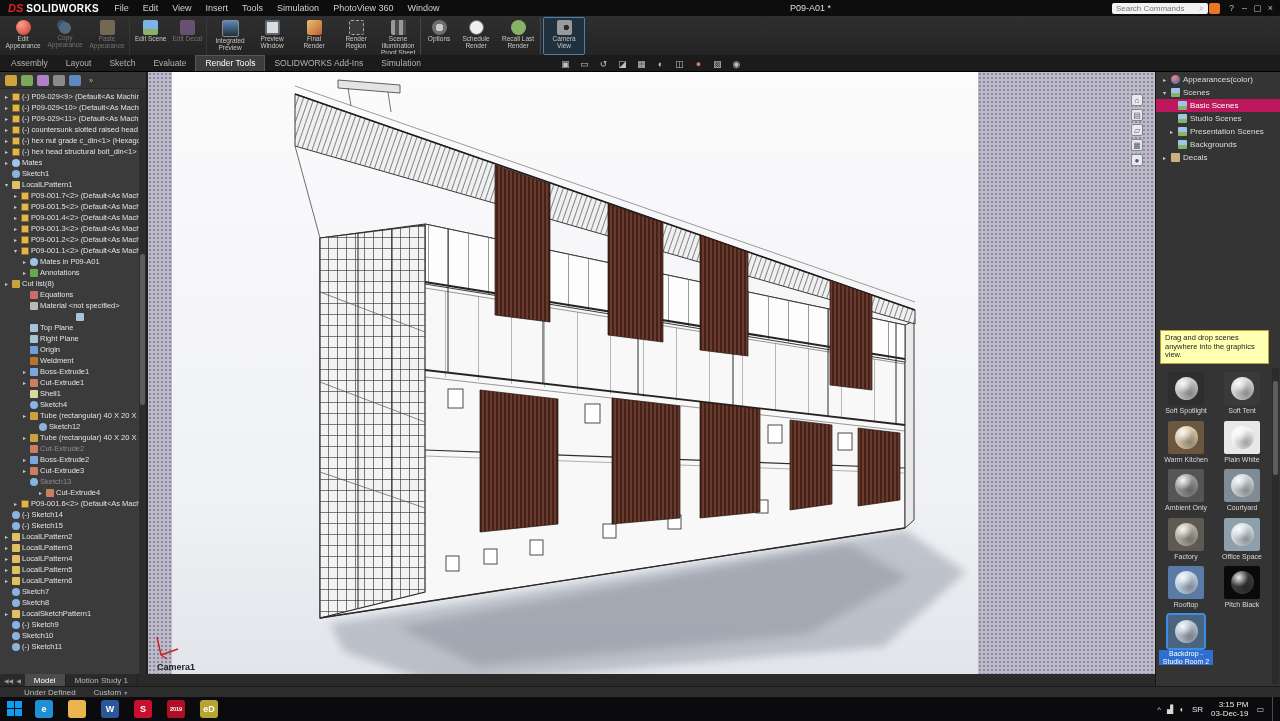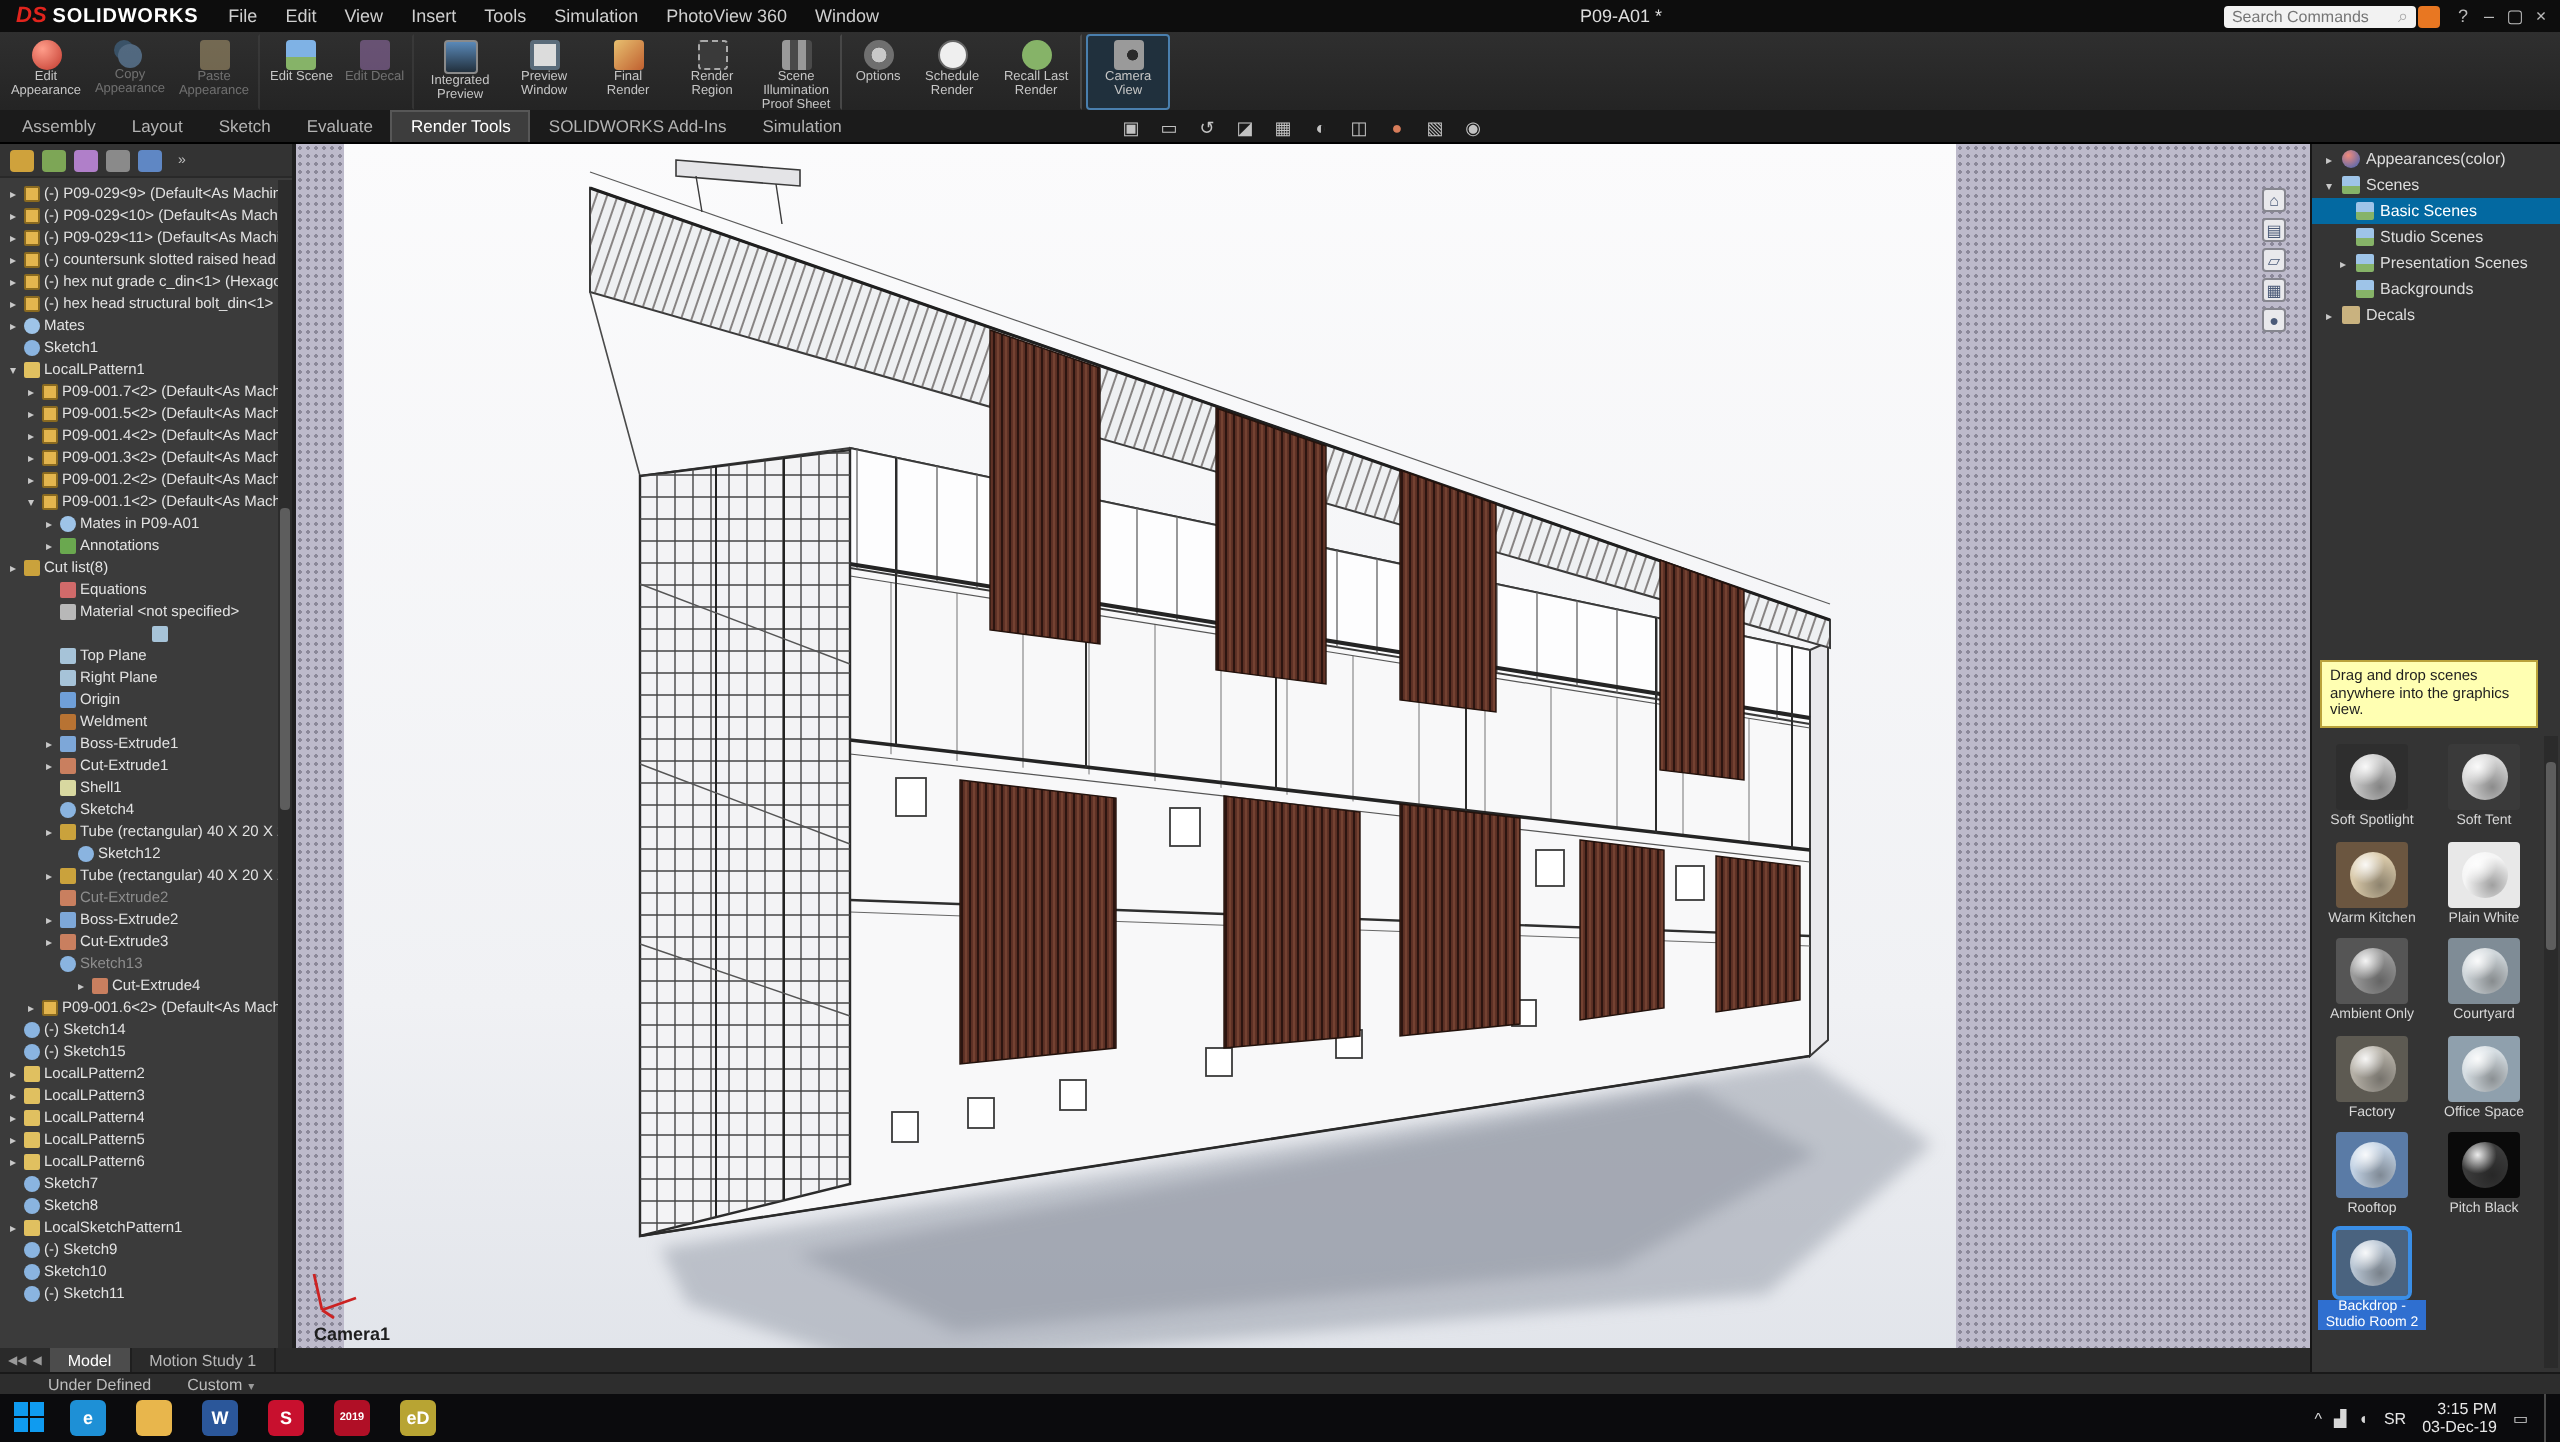--- a/index.html
+++ b/index.html
@@ -110,21 +110,21 @@
   .task-pane{position:absolute;right:0;top:55px;width:125px;height:631px;background:#343434;
              border-left:1px solid #161616;box-sizing:border-box;color:#ddd;z-index:15;}
   .tp-header{height:15px;display:flex;align-items:center;gap:3px;padding:0 3px;
              background:linear-gradient(#3c6fae,#27558f);color:#fff;font-size:7px;font-weight:bold;}
   .tp-sphere{width:9px;height:9px;border-radius:50%;flex:none;
              background:radial-gradient(circle at 35% 30%,#ff9d8a,#b33);}
   .tp-title{flex:1;white-space:nowrap;overflow:hidden;}
   .tp-hico{color:#cfe0f2;font-size:8px;flex:none;}
   .tp-tree{padding:3px 0;}
   .tprow{height:13px;display:flex;align-items:center;gap:3px;font-size:8px;padding-left:5px;box-sizing:border-box;}
-  .tprow.sel{background:#0369a1;color:#fff;}
+  .tprow.sel{background:#be185d;color:#fff;}
   .tprow .arr{font-size:6px;}
   .tprow[data-a="r"] .arr::before{content:"▸";}
   .tprow[data-a="d"] .arr::before{content:"▾";}
   .tpico{width:9px;height:9px;flex:none;border-radius:1px;}
   [data-ic="appearance"] .tpico{background:radial-gradient(circle at 35% 30%,#f08a7a,#3a62b8);border-radius:50%;}
   [data-ic="scenes"] .tpico,[data-ic="scene-item"] .tpico{background:linear-gradient(#9ec4e8 55%,#86b368 45%);}
   [data-ic="decals"] .tpico{background:#c9b27f;}
   .tp-note{position:absolute;left:4px;right:11px;top:275px;background:#ffffb2;border:1px solid #b9a23c;
            color:#1e1e1e;font-size:7.5px;line-height:8.6px;padding:3px 4px;}
   .tp-scenes{position:absolute;left:2px;right:10px;top:313px;bottom:0;display:flex;flex-wrap:wrap;

